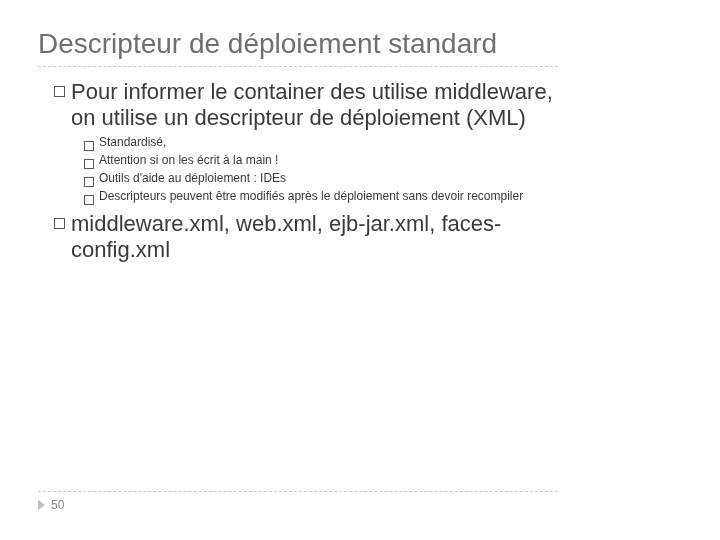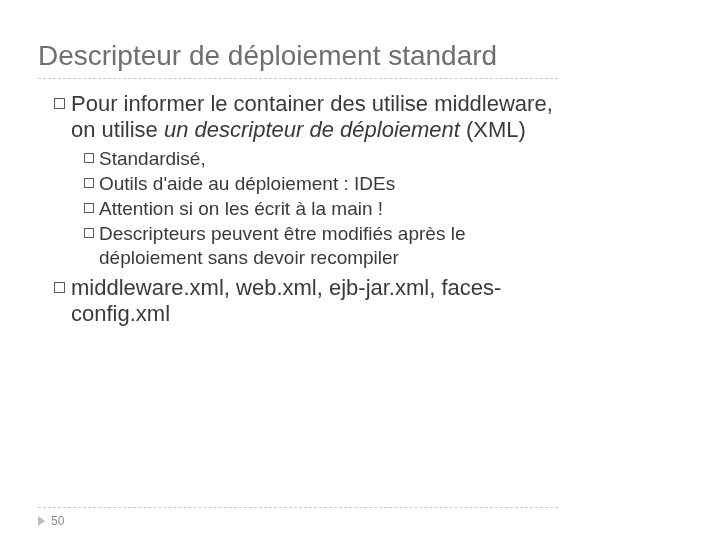--- a/index.html
+++ b/index.html
@@ -10,21 +10,21 @@
     background: #ffffff;
     font-family: Arial, Helvetica, sans-serif;
     color: #4a4a4a;
     overflow: hidden;
   }
   .slide {
     position: relative;
     width: 596px;
     height: 540px;
     box-sizing: border-box;
-    padding: 40px 38px 0 38px;
+    padding: 28px 38px 0 38px;
   }
   .title {
     font-size: 28px;
     color: #6f6f6f;
     font-weight: 400;
     margin: 0 0 6px 0;
   }
   .divider-top {
     border: none;
     border-top: 1.5px dashed #c8c8c8;
@@ -40,21 +40,21 @@
     display: flex;
     align-items: flex-start;
     gap: 6px;
   }
   .l1 .text { flex: 1; line-height: 1.18; }
   .l2group {
     padding-left: 30px;
     margin: 2px 0 6px 0;
   }
   .l2 {
-    font-size: 19px;
+    font-size: 12px;
     color: #3a3a3a;
     margin: 0 0 2px 0;
     display: flex;
     align-items: flex-start;
     gap: 5px;
     line-height: 1.22;
   }
   .l2 .text { flex: 1; }
   .square {
     display: inline-block;
@@ -63,25 +63,25 @@
     border: 1.4px solid #5a5a5a;
     box-sizing: border-box;
     margin-top: 7px;
     flex: 0 0 auto;
   }
   .square.sm {
     width: 10px;
     height: 10px;
     margin-top: 6px;
   }
-  .italic { font-style: italic; }
+  .italic { }
   .footer {
     position: absolute;
     left: 38px;
-    bottom: 12px;
+    bottom: 28px;
     right: 38px;
     font-size: 12px;
     color: #8a8a8a;
   }
   .divider-bottom {
     border: none;
     border-top: 1.5px dashed #c8c8c8;
     margin: 0 0 6px 0;
   }
   .footer-inner {
@@ -113,25 +113,25 @@
       </span>
     </div>
 
     <div class="l2group">
       <div class="l2">
         <span class="square sm"></span>
         <span class="text">Standardisé,</span>
       </div>
       <div class="l2">
         <span class="square sm"></span>
-        <span class="text">Outils d'aide au déploiement : IDEs</span>
+        <span class="text">Attention si on les écrit à la main !</span>
       </div>
       <div class="l2">
         <span class="square sm"></span>
-        <span class="text">Attention si on les écrit à la main !</span>
+        <span class="text">Outils d'aide au déploiement : IDEs</span>
       </div>
       <div class="l2">
         <span class="square sm"></span>
         <span class="text">Descripteurs peuvent être modifiés après le déploiement sans devoir recompiler</span>
       </div>
     </div>
 
     <div class="l1">
       <span class="square"></span>
       <span class="text">middleware.xml, web.xml, ejb-jar.xml, faces-config.xml</span>

